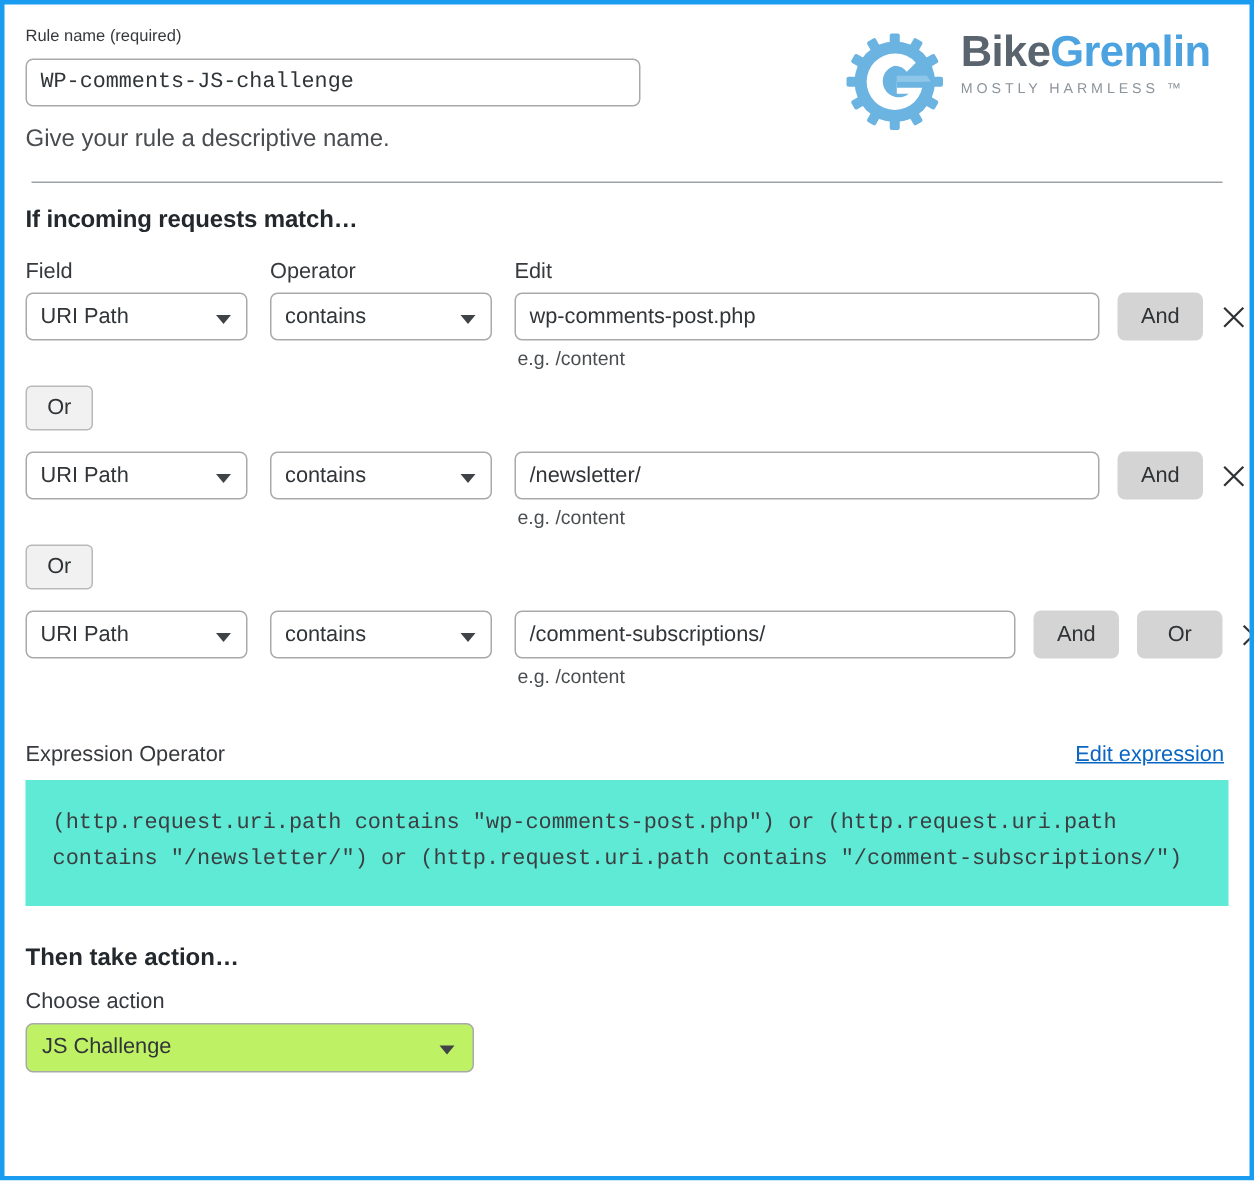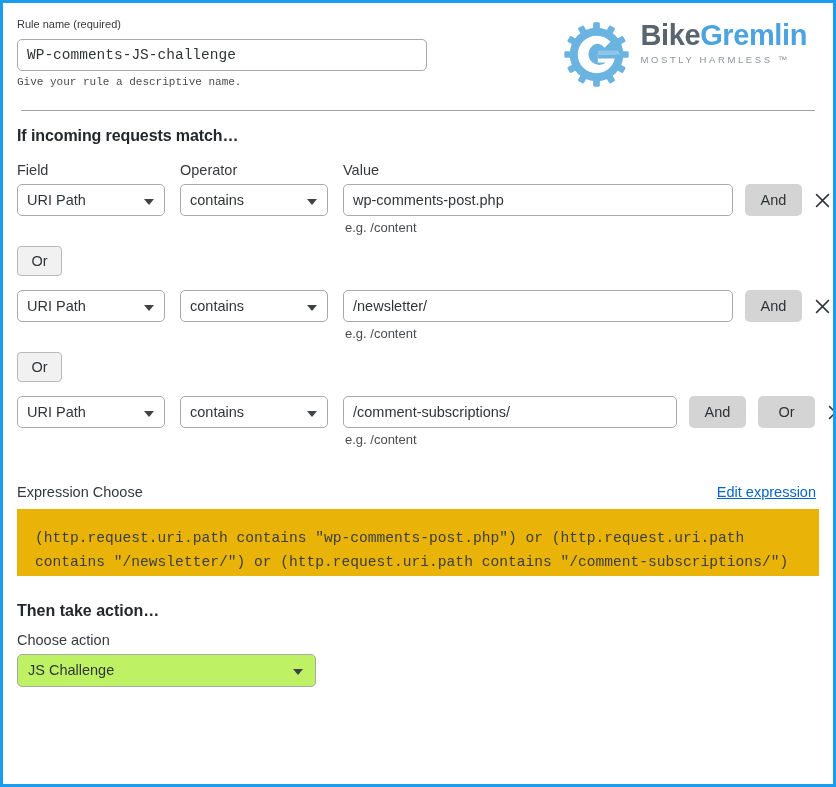--- a/index.html
+++ b/index.html
@@ -59,25 +59,24 @@
     border-radius: 5px;
     background: #ffffff;
     font-family: Liberation Mono, monospace;
     font-size: 14.5px;
     color: #313538;
     line-height: 30px;
     outline: none;
   }
 
   .help-text {
-    font-size: 11px;
+    font-size: 16px;
     color: #4a4d50;
     line-height: 20px;
-    margin-top: 1px;
-    font-family: Liberation Mono, monospace;
+    margin-top: 12px;
   }
 
   
   .logo {
     display: flex;
     align-items: flex-start;
     gap: 11px;
     margin-top: 7px;
     margin-right: 12px;
   }
@@ -234,22 +233,22 @@
   .exp-title { font-size: 14.5px; color: #36393d; }
   .exp-link {
     font-size: 14.5px;
     color: #0a66c2;
     text-decoration: underline;
     cursor: pointer;
   }
   .exp-box {
     margin-top: 9px;
     margin-right: 0;
-    background: #eab308;
-    padding: 17px 18px 2px 18px;
+    background: #5eead4;
+    padding: 17px 18px 19px 18px;
     font-family: "Liberation Mono", monospace;
     font-size: 14.6px;
     line-height: 24px;
     color: #3b3f43;
     word-break: break-word;
   }
 
   
   .action-heading {
     font-size: 16px;
@@ -337,21 +336,21 @@
     </div>
 
     <div class="divider"></div>
 
     
     <div class="section-heading">If incoming requests match…</div>
 
     <div class="col-headers">
       <div class="ch-field">Field</div>
       <div class="ch-operator">Operator</div>
-      <div class="ch-value">Value</div>
+      <div class="ch-value">Edit</div>
     </div>
 
     
     <div class="cond-row">
       <div class="select-box">
         <span>URI Path</span>
         <span class="caret"></span>
       </div>
       <div class="select-box">
         <span>contains</span>
@@ -413,21 +412,21 @@
       <button class="logic-btn">Or</button>
       <button class="x-btn">
         <svg width="17" height="17" viewBox="0 0 16 16">
           <path d="M2 2 L14 14 M14 2 L2 14" stroke="#2f3336" stroke-width="1.4" fill="none"></path>
         </svg>
       </button>
     </div>
 
     
     <div class="exp-header">
-      <div class="exp-title">Expression Choose</div>
+      <div class="exp-title">Expression Operator</div>
       <a class="exp-link" href="#">Edit expression</a>
     </div>
     <div class="exp-box">(http.request.uri.path contains "wp-comments-post.php") or (http.request.uri.path contains "/newsletter/") or (http.request.uri.path contains "/comment-subscriptions/")</div>
 
     
     <div class="action-heading">Then take action…</div>
     <div class="choose-label">Choose action</div>
     <div class="action-select">
       <span>JS Challenge</span>
       <span class="caret"></span>

